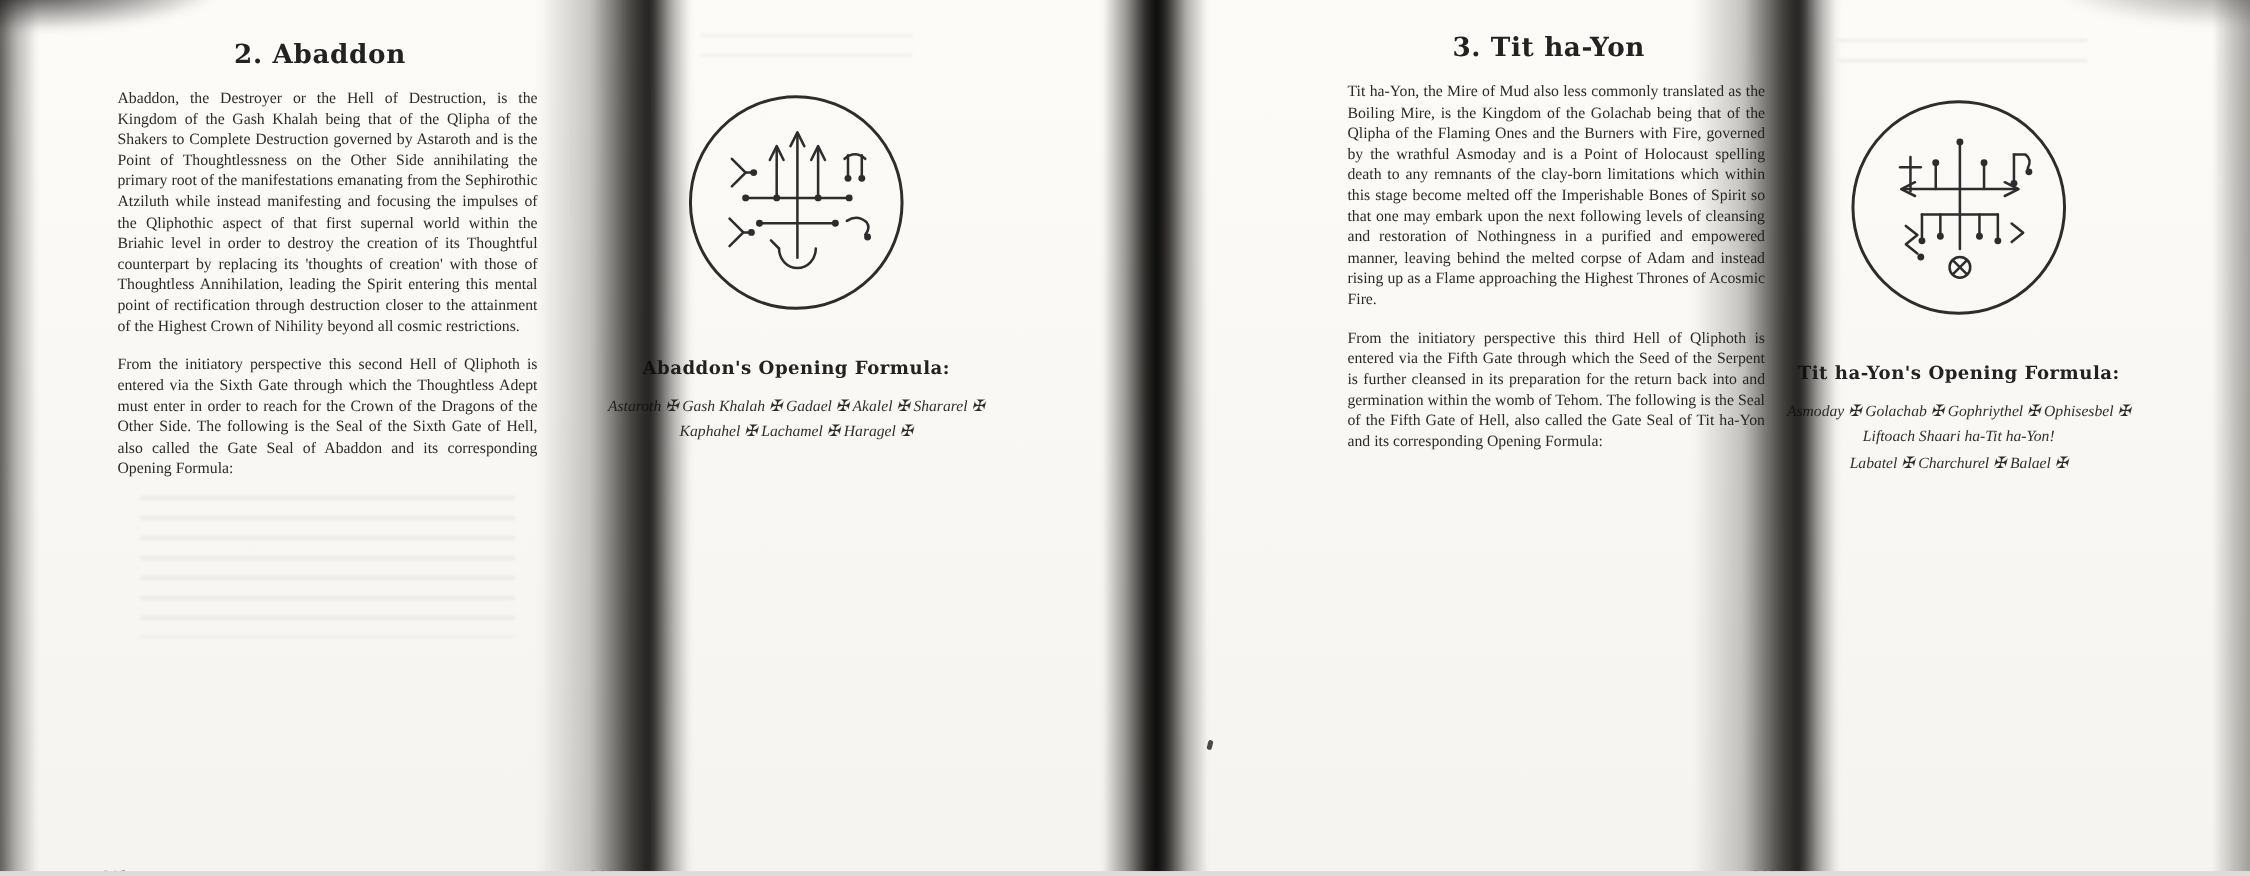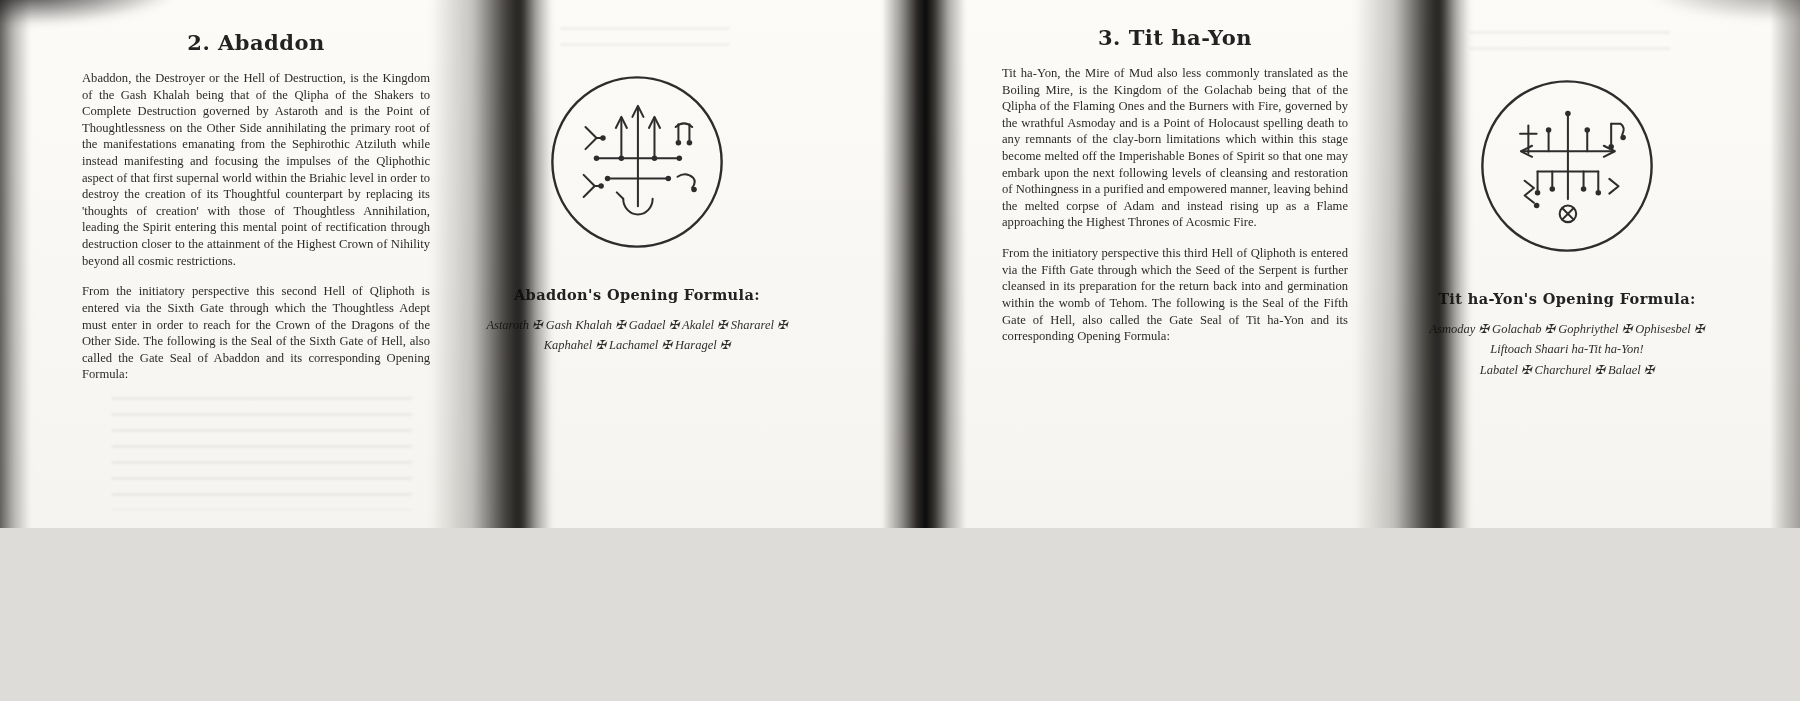--- a/index.html
+++ b/index.html
@@ -1,17 +1,17 @@
 <!DOCTYPE html>
 <html><head>
 <meta charset="utf-8">
 <style>
   html, body { margin:0; padding:0; background:#dddcd8; }
   .canvas {
-    position:relative; width:1800px; height:528px; overflow:hidden;
+    position:relative; width:1800px; height:697px; overflow:hidden;
     background:linear-gradient(#fcfbf8, #f5f4f0);
     font-family:"Liberation Serif", serif; color:#2b2b2b;
   }
   
   .shade { position:absolute; top:-10px; height:721px; pointer-events:none; }
   .edge-left { left:-4px; width:34px;
     background:linear-gradient(to right, rgba(28,26,23,.8), rgba(28,26,23,.3) 50%, rgba(28,26,23,0));
     filter:blur(2px); }
   .corner-tl { position:absolute; left:-12px; top:-14px; width:190px; height:38px;
     background:radial-gradient(ellipse at 18% 0%, rgba(14,14,14,.95), rgba(14,14,14,0) 72%);
@@ -35,21 +35,21 @@
     background:repeating-linear-gradient(to bottom, transparent 0 5px, #55524c 5px 8px, transparent 8px 16px); }
   .bleed-1 { left:112px; top:392px; width:300px; height:118px; }
   .bleed-2 { left:560px; top:22px;  width:170px; height:30px; opacity:.06; }
   .bleed-3 { left:1470px; top:26px; width:200px; height:36px; opacity:.07; }
   .speck { position:absolute; left:966px; top:592px; width:4px; height:8px;
     background:#4a4a48; border-radius:2px; transform:rotate(14deg); }
   
   .page-col { position:absolute; }
   .chapter-title { margin:0 0 15px 0; font-size:21px; font-weight:700; text-align:center;
     font-family:"DejaVu Serif", serif; letter-spacing:.5px; color:#222; }
-  .body-par { margin:0 0 14px 0; font-size:12.6px; line-height:1.32; text-align:justify; }
+  .body-par { margin:0 0 14px 12px; font-size:12.6px; line-height:1.32; text-align:justify; }
   .seal { display:block; margin:0 auto; }
   .formula-title { margin:32px 0 12px 0; font-size:14.5px; font-weight:700; text-align:center;
     font-family:"DejaVu Serif", serif; letter-spacing:.4px; color:#222; }
   .formula { font-style:italic; font-size:12.5px; line-height:1.62; text-align:center; color:#2e2e2e; }
   .page-number { position:absolute; top:676px; font-size:12.5px; text-align:left; letter-spacing:.5px;margin-top:18px; }
 </style>
 </head>
 <body>
 
 <div class="canvas">
@@ -99,21 +99,21 @@
       </g>
     </svg>
     <h2 class="formula-title">Abaddon's Opening Formula:</h2>
     <div class="formula">
       <div>Astaroth ✠ Gash Khalah ✠ Gadael ✠ Akalel ✠ Shararel ✠</div>
       <div>Kaphahel ✠ Lachamel ✠ Haragel ✠</div>
     </div>
   </section>
   <div class="page-number" style="left:472px; width:330px;">211</div>
 
-  <section class="page-col" style="left:1002px; top:25px; width:346px;">
+  <section class="page-col" style="left:1066px; top:25px; width:346px;">
     <h1 class="chapter-title">3. Tit ha-Yon</h1>
     <p class="body-par">Tit ha-Yon, the Mire of Mud also less commonly translated as the Boiling Mire, is the Kingdom of the Golachab being that of the Qlipha of the Flaming Ones and the Burners with Fire, governed by the wrathful Asmoday and is a Point of Holocaust spelling death to any remnants of the clay-born limitations which within this stage become melted off the Imperishable Bones of Spirit so that one may embark upon the next following levels of cleansing and restoration of Nothingness in a purified and empowered manner, leaving behind the melted corpse of Adam and instead rising up as a Flame approaching the Highest Thrones of Acosmic Fire.</p>
     <p class="body-par">From the initiatory perspective this third Hell of Qliphoth is entered via the Fifth Gate through which the Seed of the Serpent is further cleansed in its preparation for the return back into and germination within the womb of Tehom. The following is the Seal of the Fifth Gate of Hell, also called the Gate Seal of Tit ha-Yon and its corresponding Opening Formula:</p>
   </section>
 
   <section class="page-col" style="left:1402px; top:74px; width:330px;">
     <svg class="seal" width="184" height="184" viewBox="0 0 200 200">
       <g stroke="#2d2d2d" stroke-width="2.2" fill="none" stroke-linecap="round" stroke-linejoin="round">
         <circle cx="100" cy="100" r="92" stroke-width="2.6"></circle>
         <line x1="52" y1="84" x2="150" y2="84"></line>

